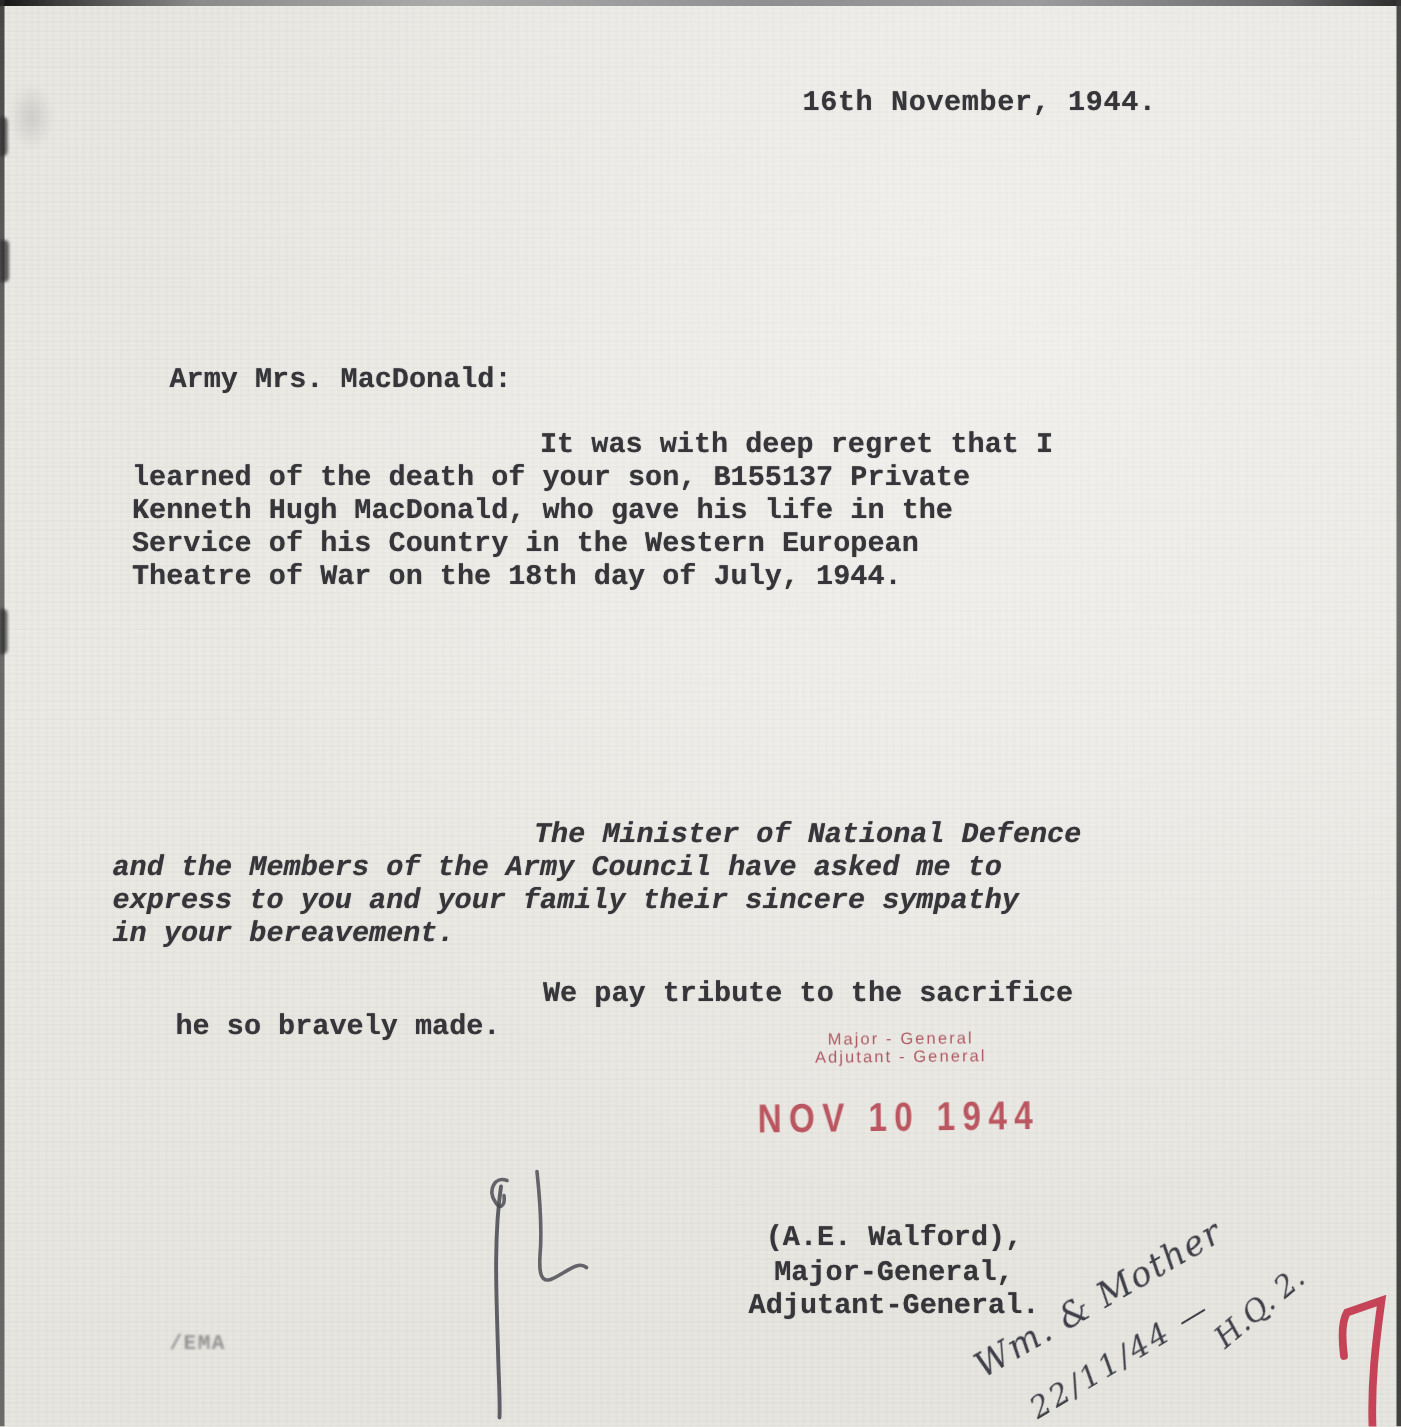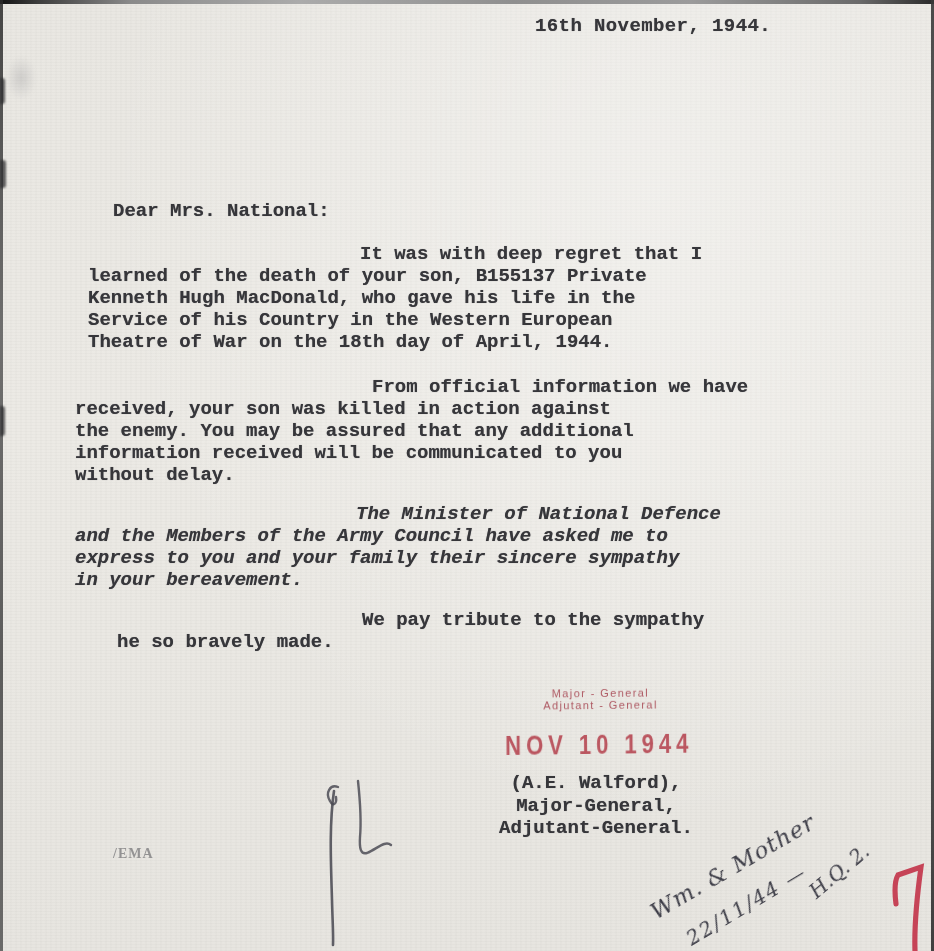--- a/index.html
+++ b/index.html
@@ -29,32 +29,33 @@
   .nub3{top:406px;width:5px;height:30px;}
   .smudge{position:absolute;left:6px;top:56px;width:30px;height:44px;border-radius:50%;
     background:radial-gradient(rgba(110,110,118,.22),rgba(0,0,0,0) 70%);filter:blur(2px);}
 
   
   .typed{
     position:absolute;color:#36363a;font-weight:bold;
     font-family:"Liberation Mono",monospace;font-size:19px;line-height:22px;
     white-space:pre-line;filter:blur(.3px);
     text-shadow:0 0 .7px rgba(55,55,60,.65);
+    margin-top:42px;
   }
   .t-date{left:535px;top:15px;letter-spacing:.4px;}
   .t-address{left:113px;top:115px;line-height:23px;}
   .t-salutation{left:113px;top:200px;}
   .t-p1{left:88px;top:243px;width:710px;text-indent:272px;}
   .t-p2{left:75px;top:376px;width:720px;text-indent:297px;}
   .t-p3{left:75px;top:503px;width:720px;text-indent:281px;font-style:italic;}
   .t-p4{left:117px;top:609px;width:690px;text-indent:245px;}
   .t-closing{left:483px;top:664px;}
   .t-signature{left:440px;top:772px;width:312px;text-align:center;line-height:22.5px;}
   .t-initials{left:113px;top:843px;font-size:14px;color:rgba(80,80,86,.55);
-    text-shadow:none;filter:blur(.6px);letter-spacing:1px;font-family:Liberation Serif, serif;}
+    text-shadow:none;filter:blur(.6px);letter-spacing:1px;}
 
   
   .rank-stamp{
     position:absolute;left:498px;top:688px;width:205px;text-align:center;
     font-family:"Liberation Sans",sans-serif;font-size:11px;line-height:11.5px;
     color:rgba(158,48,62,.78);letter-spacing:1.4px;white-space:pre-line;
     filter:blur(.3px);transform:rotate(-.5deg);
   }
   .date-stamp{
     position:absolute;left:505px;top:731px;
@@ -81,36 +82,31 @@
 
   <div class="edge-top"></div>
   <div class="edge-left"></div>
   <div class="edge-right"></div>
   <div class="nub nub1"></div>
   <div class="nub nub2"></div>
   <div class="nub nub3"></div>
   <div class="smudge"></div>
 
   <div class="typed t-date">16th November, 1944.</div>
-  <div class="typed t-salutation">Dear Mrs. National:</div>
+  <div class="typed t-salutation">Army Mrs. MacDonald:</div>
   <div class="typed t-p1">It was with deep regret that I
 learned of the death of your son, B155137 Private
 Kenneth Hugh MacDonald, who gave his life in the
 Service of his Country in the Western European
-Theatre of War on the 18th day of April, 1944.</div>
-  <div class="typed t-p2">From official information we have
-received, your son was killed in action against
-the enemy. You may be assured that any additional
-information received will be communicated to you
-without delay.</div>
+Theatre of War on the 18th day of July, 1944.</div>
   <div class="typed t-p3">The Minister of National Defence
 and the Members of the Army Council have asked me to
 express to you and your family their sincere sympathy
 in your bereavement.</div>
-  <div class="typed t-p4">We pay tribute to the sympathy
+  <div class="typed t-p4">We pay tribute to the sacrifice
 he so bravely made.</div>
 
   <div class="rank-stamp">Major - General
 Adjutant - General</div>
   <div class="date-stamp">NOV 10 1944</div>
 
   <div class="typed t-signature">(A.E. Walford),
 Major-General,
 Adjutant-General.</div>
   <div class="typed t-initials">/EMA</div>

